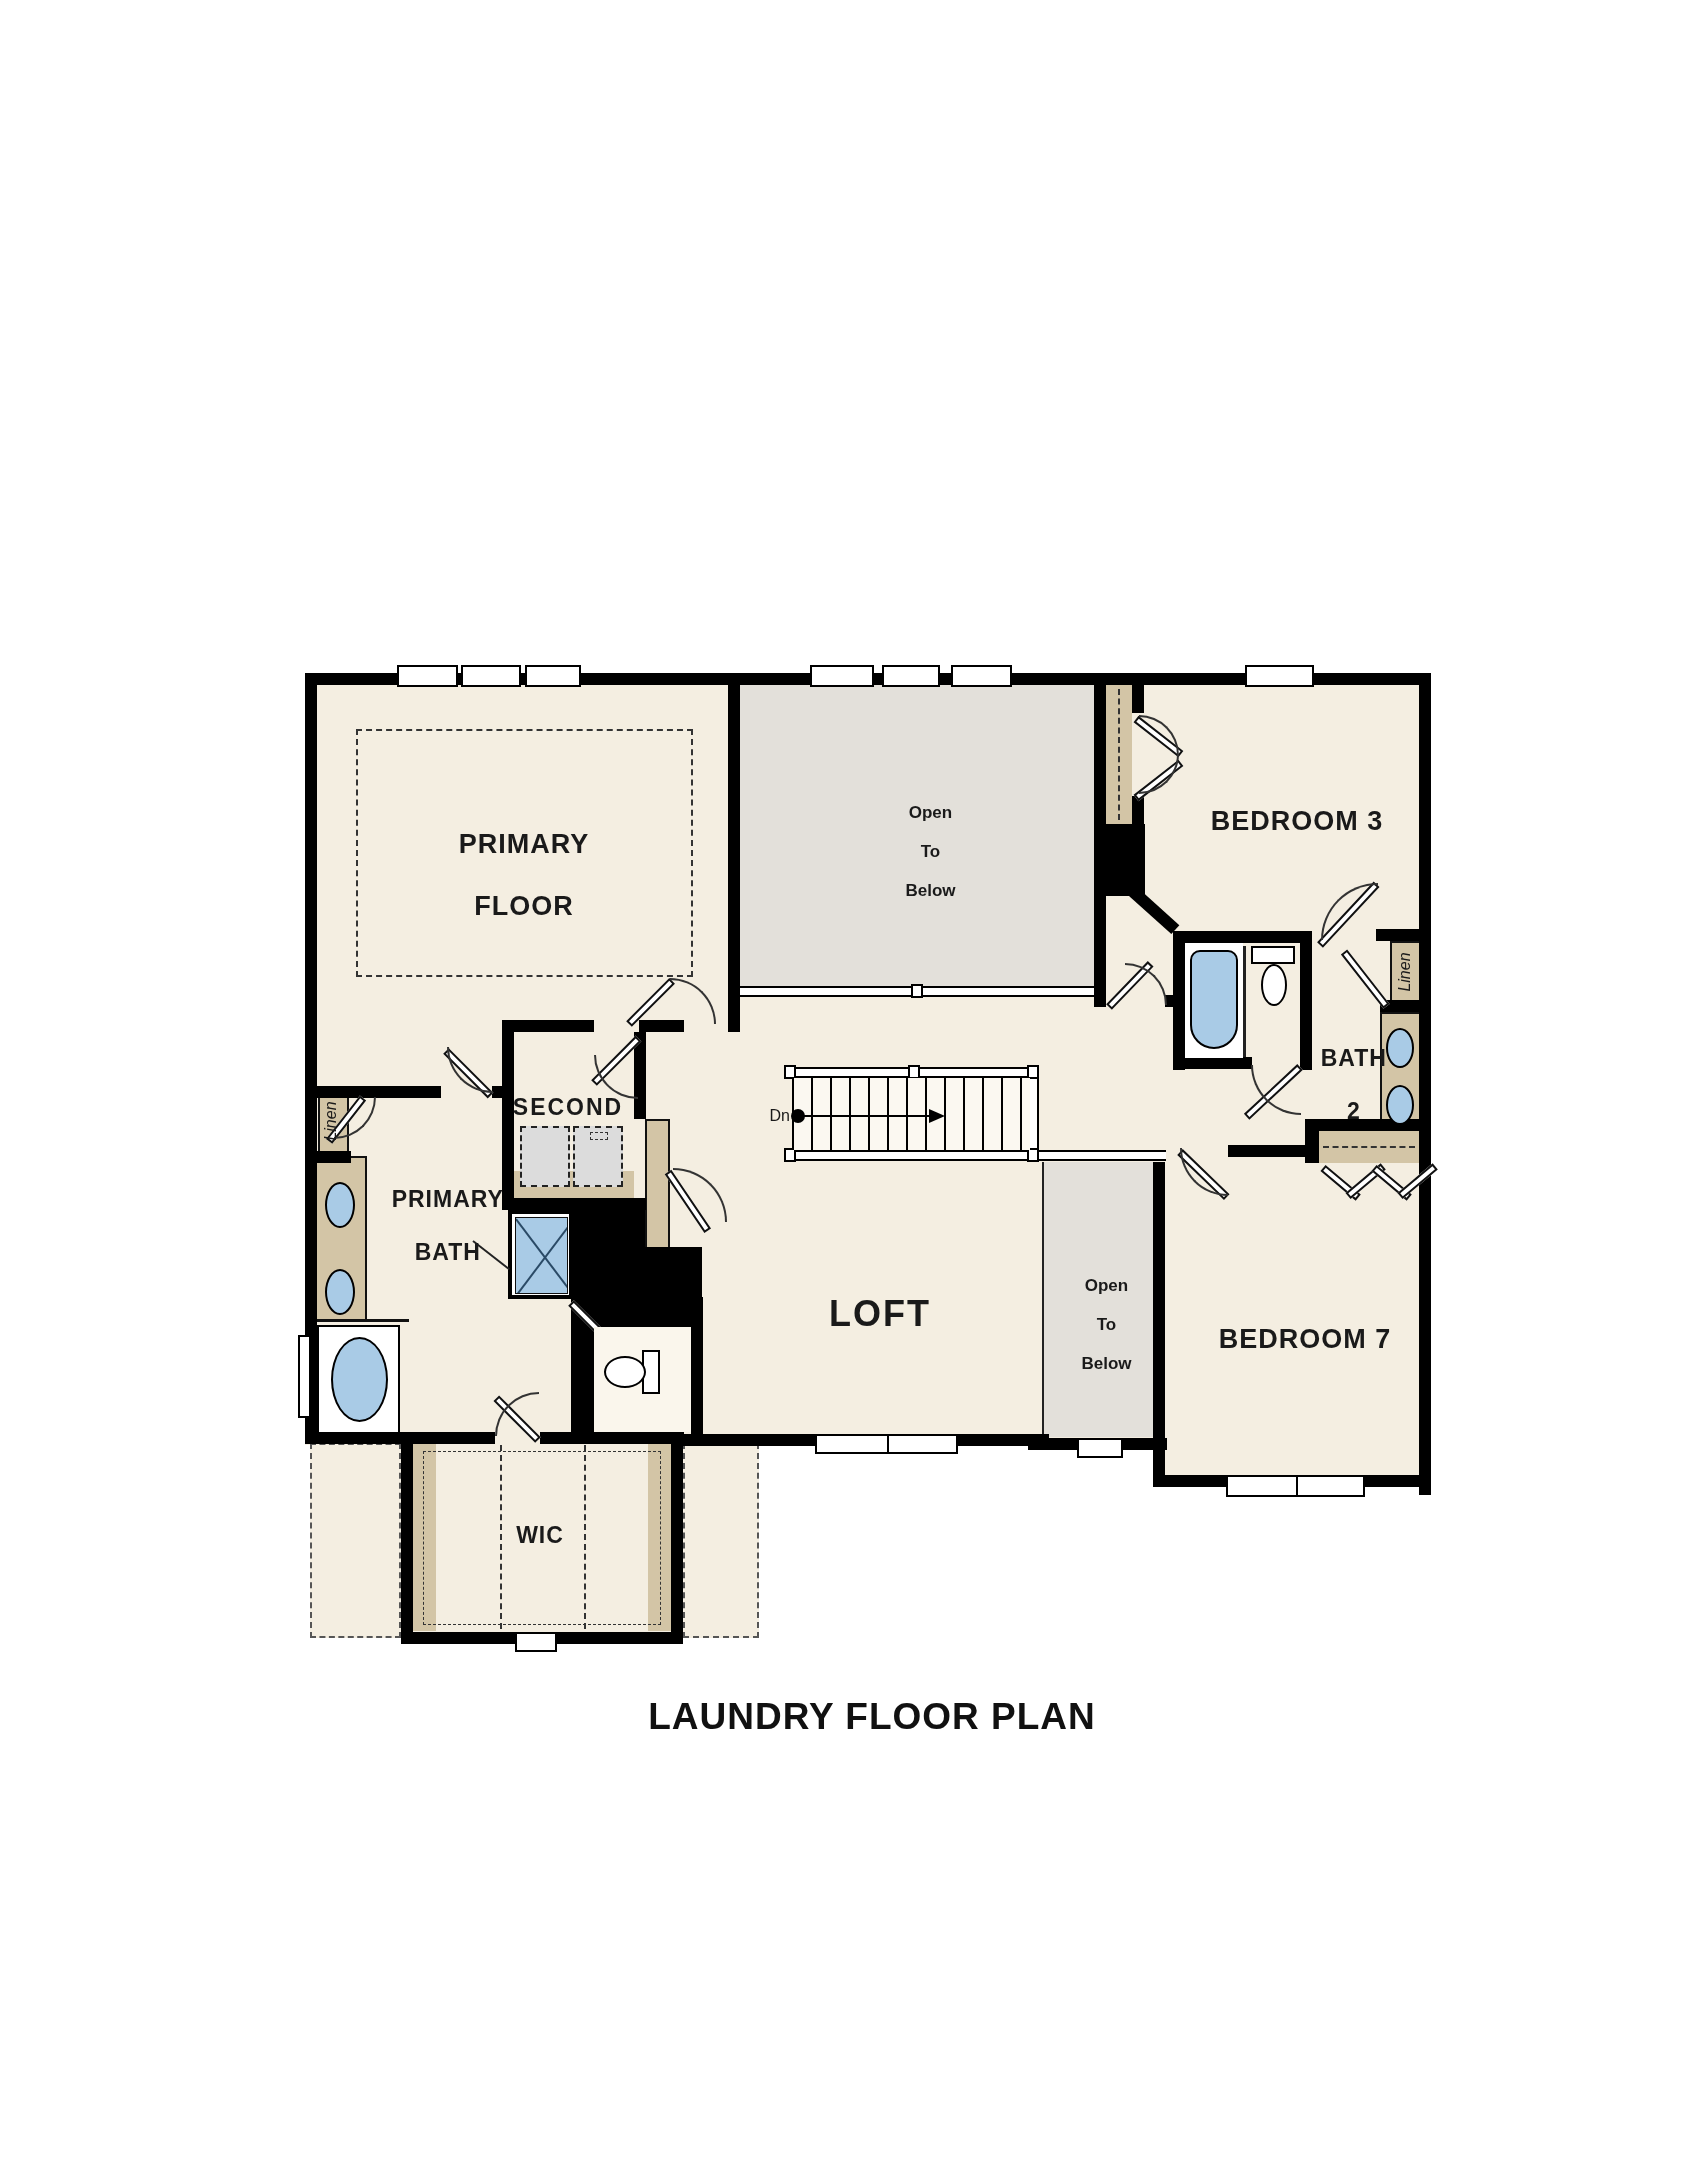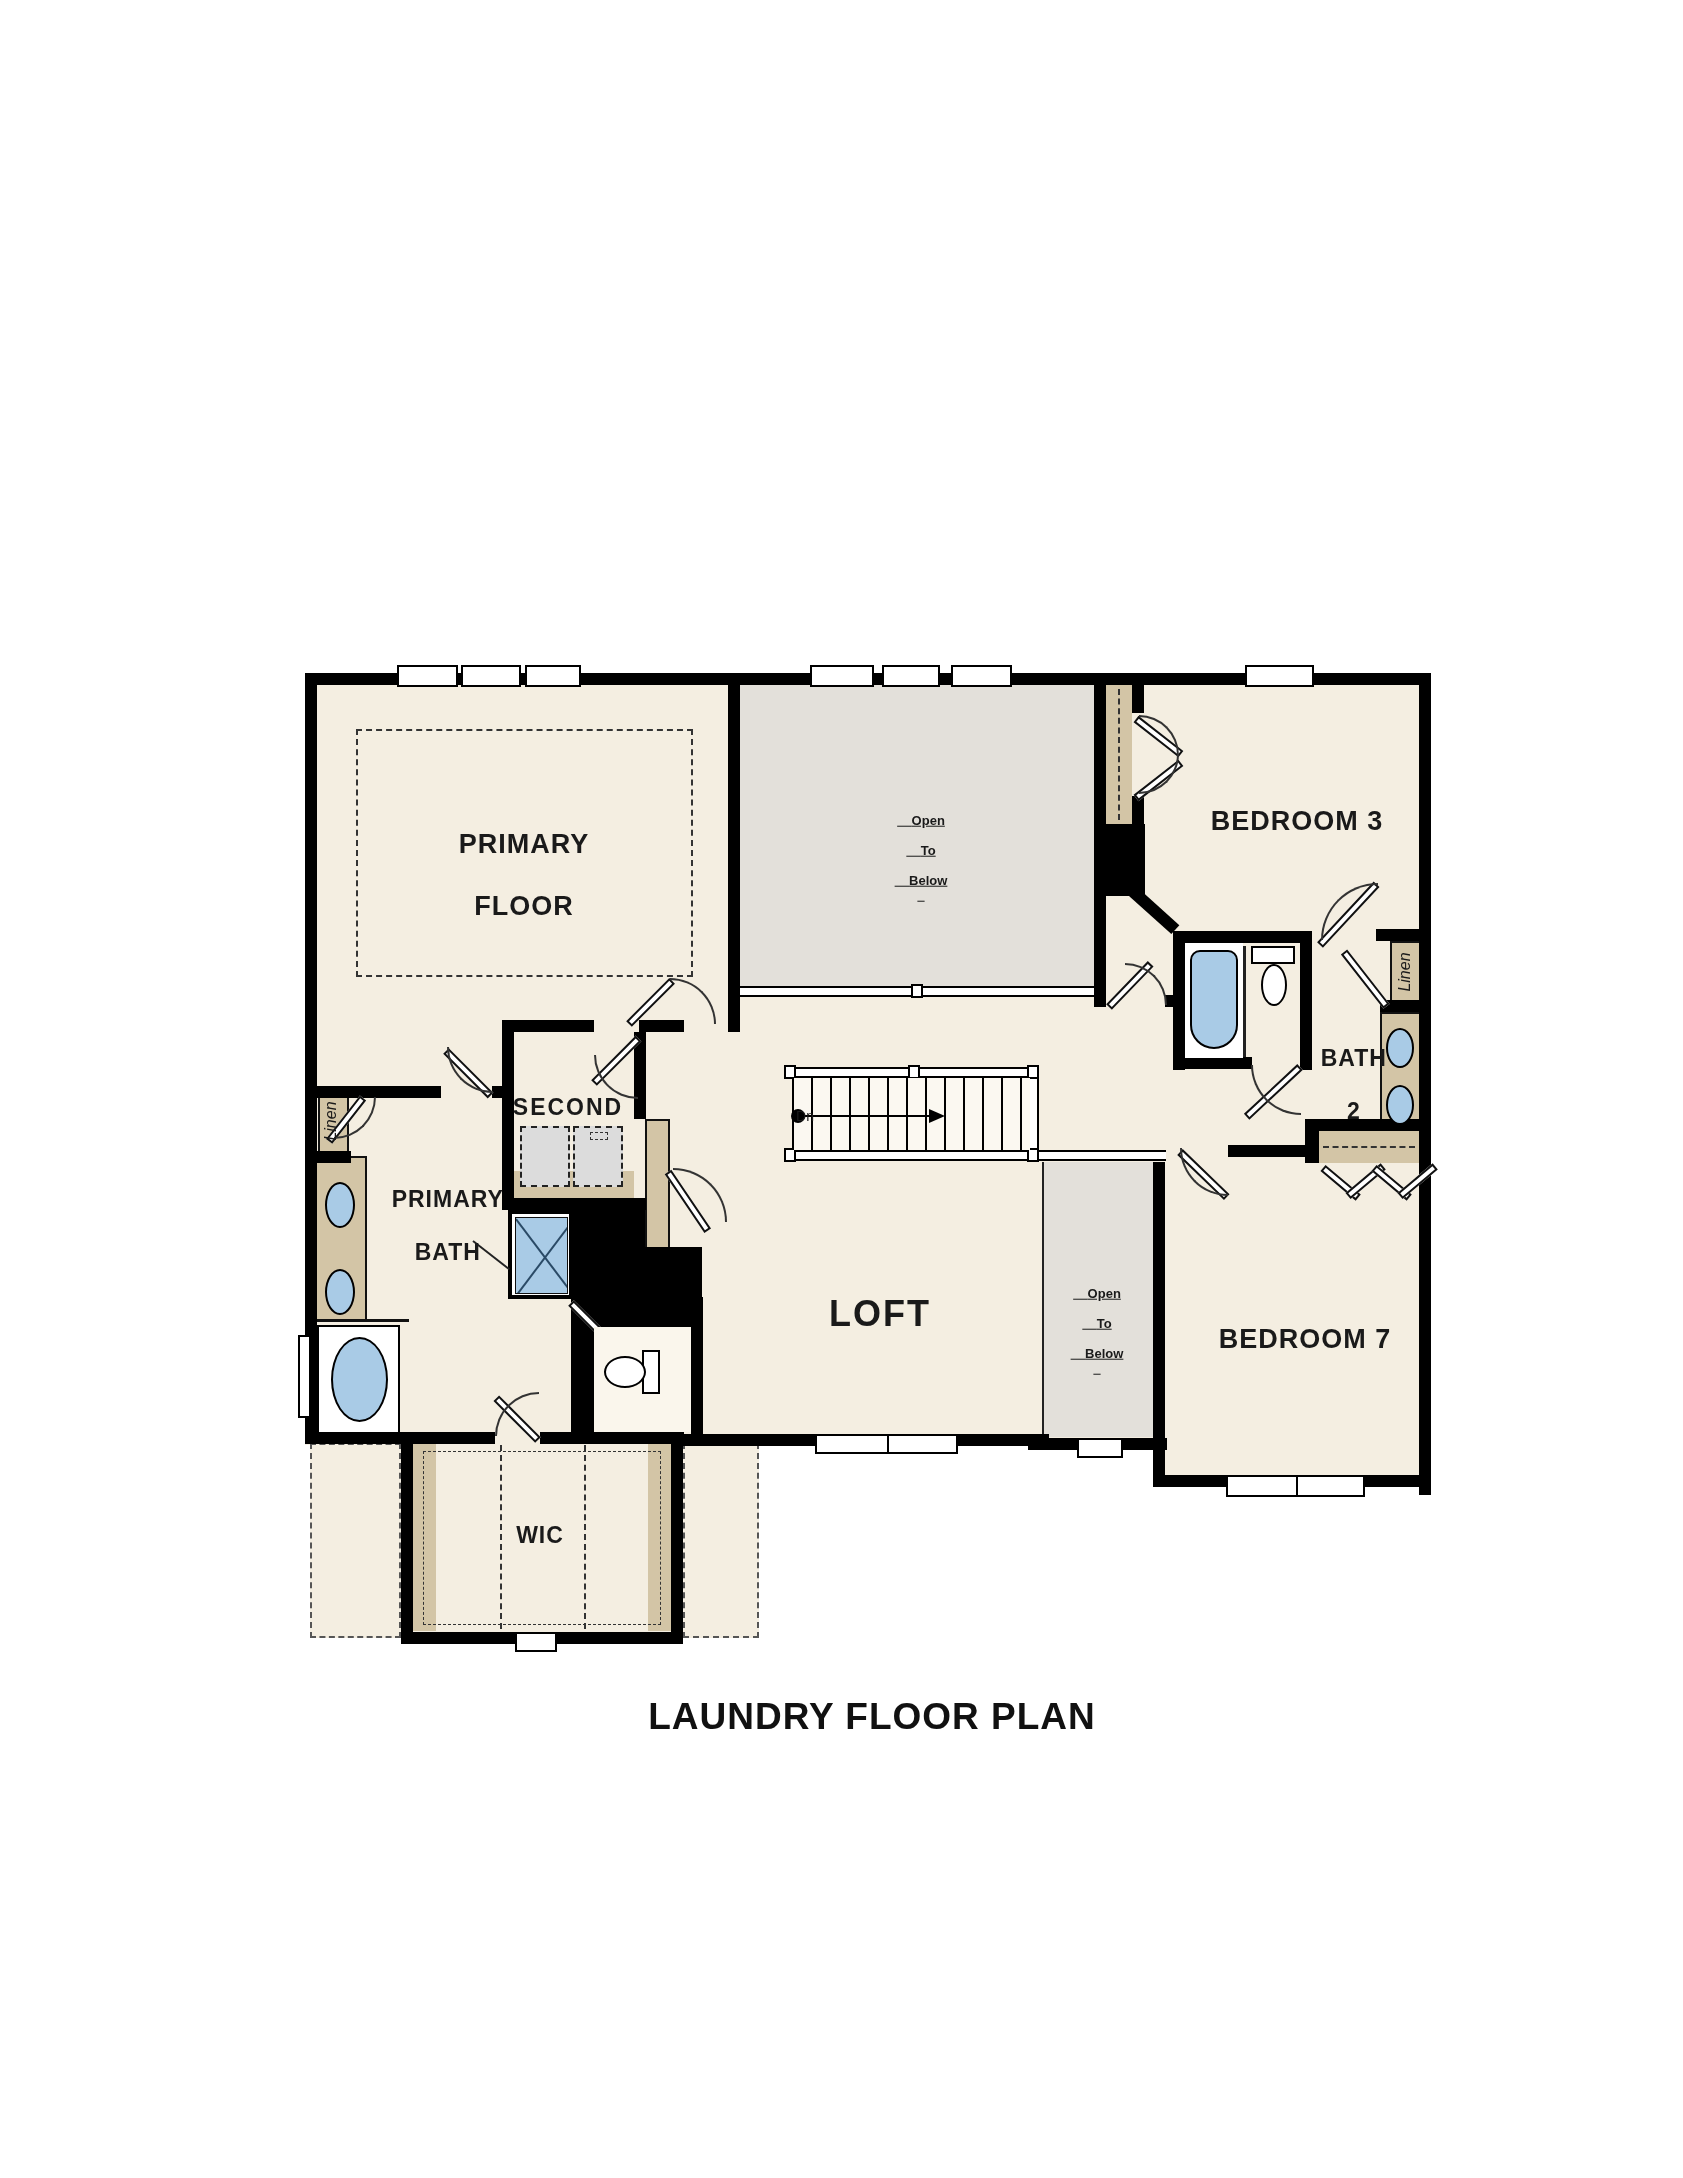--- a/index.html
+++ b/index.html
@@ -42,24 +42,24 @@
   .oval{border-radius:50%;}
   .shower{position:absolute;border:4px solid #000;background:#fff;padding:3px;box-sizing:border-box;}
   .shower .inner{position:relative;width:100%;height:100%;background:#a9cbe6;border:1px solid #111;overflow:hidden;}
   .xline{position:absolute;background:#2a4a66;height:2px;transform-origin:0 50%;}
   .appl{position:absolute;background:#dcdcdc;border:2px dashed #222;box-sizing:border-box;}
   
   .lbl{position:absolute;color:#1a1a1a;font-weight:bold;text-align:center;line-height:1.15;
        transform:translate(-50%,-50%);white-space:pre;}
   .big{font-size:27px;letter-spacing:1px;}
   .med{font-size:23px;letter-spacing:1px;}
-  .sm{font-size:13px;text-decoration:underline;}
+  .sm{font-size:17px;}
   .loftsize{font-size:36px;letter-spacing:2px;}
   .linen{font-style:italic;font-weight:normal;font-size:16px;transform:translate(-50%,-50%) rotate(-90deg);}
-  .dn{font-weight:normal;font-size:14px;transform:translate(-100%,-50%);margin-left:24px;}
+  .dn{font-weight:normal;font-size:16px;transform:translate(-100%,-50%);}
   .title{position:absolute;color:#111;font-weight:bold;font-size:37px;letter-spacing:1px;
          transform:translate(-50%,-50%);white-space:pre;}
   .dot{position:absolute;width:14px;height:14px;border-radius:50%;background:#000;}
   .arrowline{position:absolute;height:2px;background:#000;}
   .arrowhead{position:absolute;width:0;height:0;border-top:7px solid transparent;border-bottom:7px solid transparent;border-left:16px solid #000;}
   .leader{position:absolute;height:2px;background:#222;transform-origin:0 50%;}
   .counterline{position:absolute;background:#111;}
   .toilet-tank{position:absolute;background:#fff;border:2px solid #000;box-sizing:border-box;}
   .toilet-bowl{position:absolute;background:#fff;border:2px solid #000;border-radius:50%;box-sizing:border-box;}
 </style>

